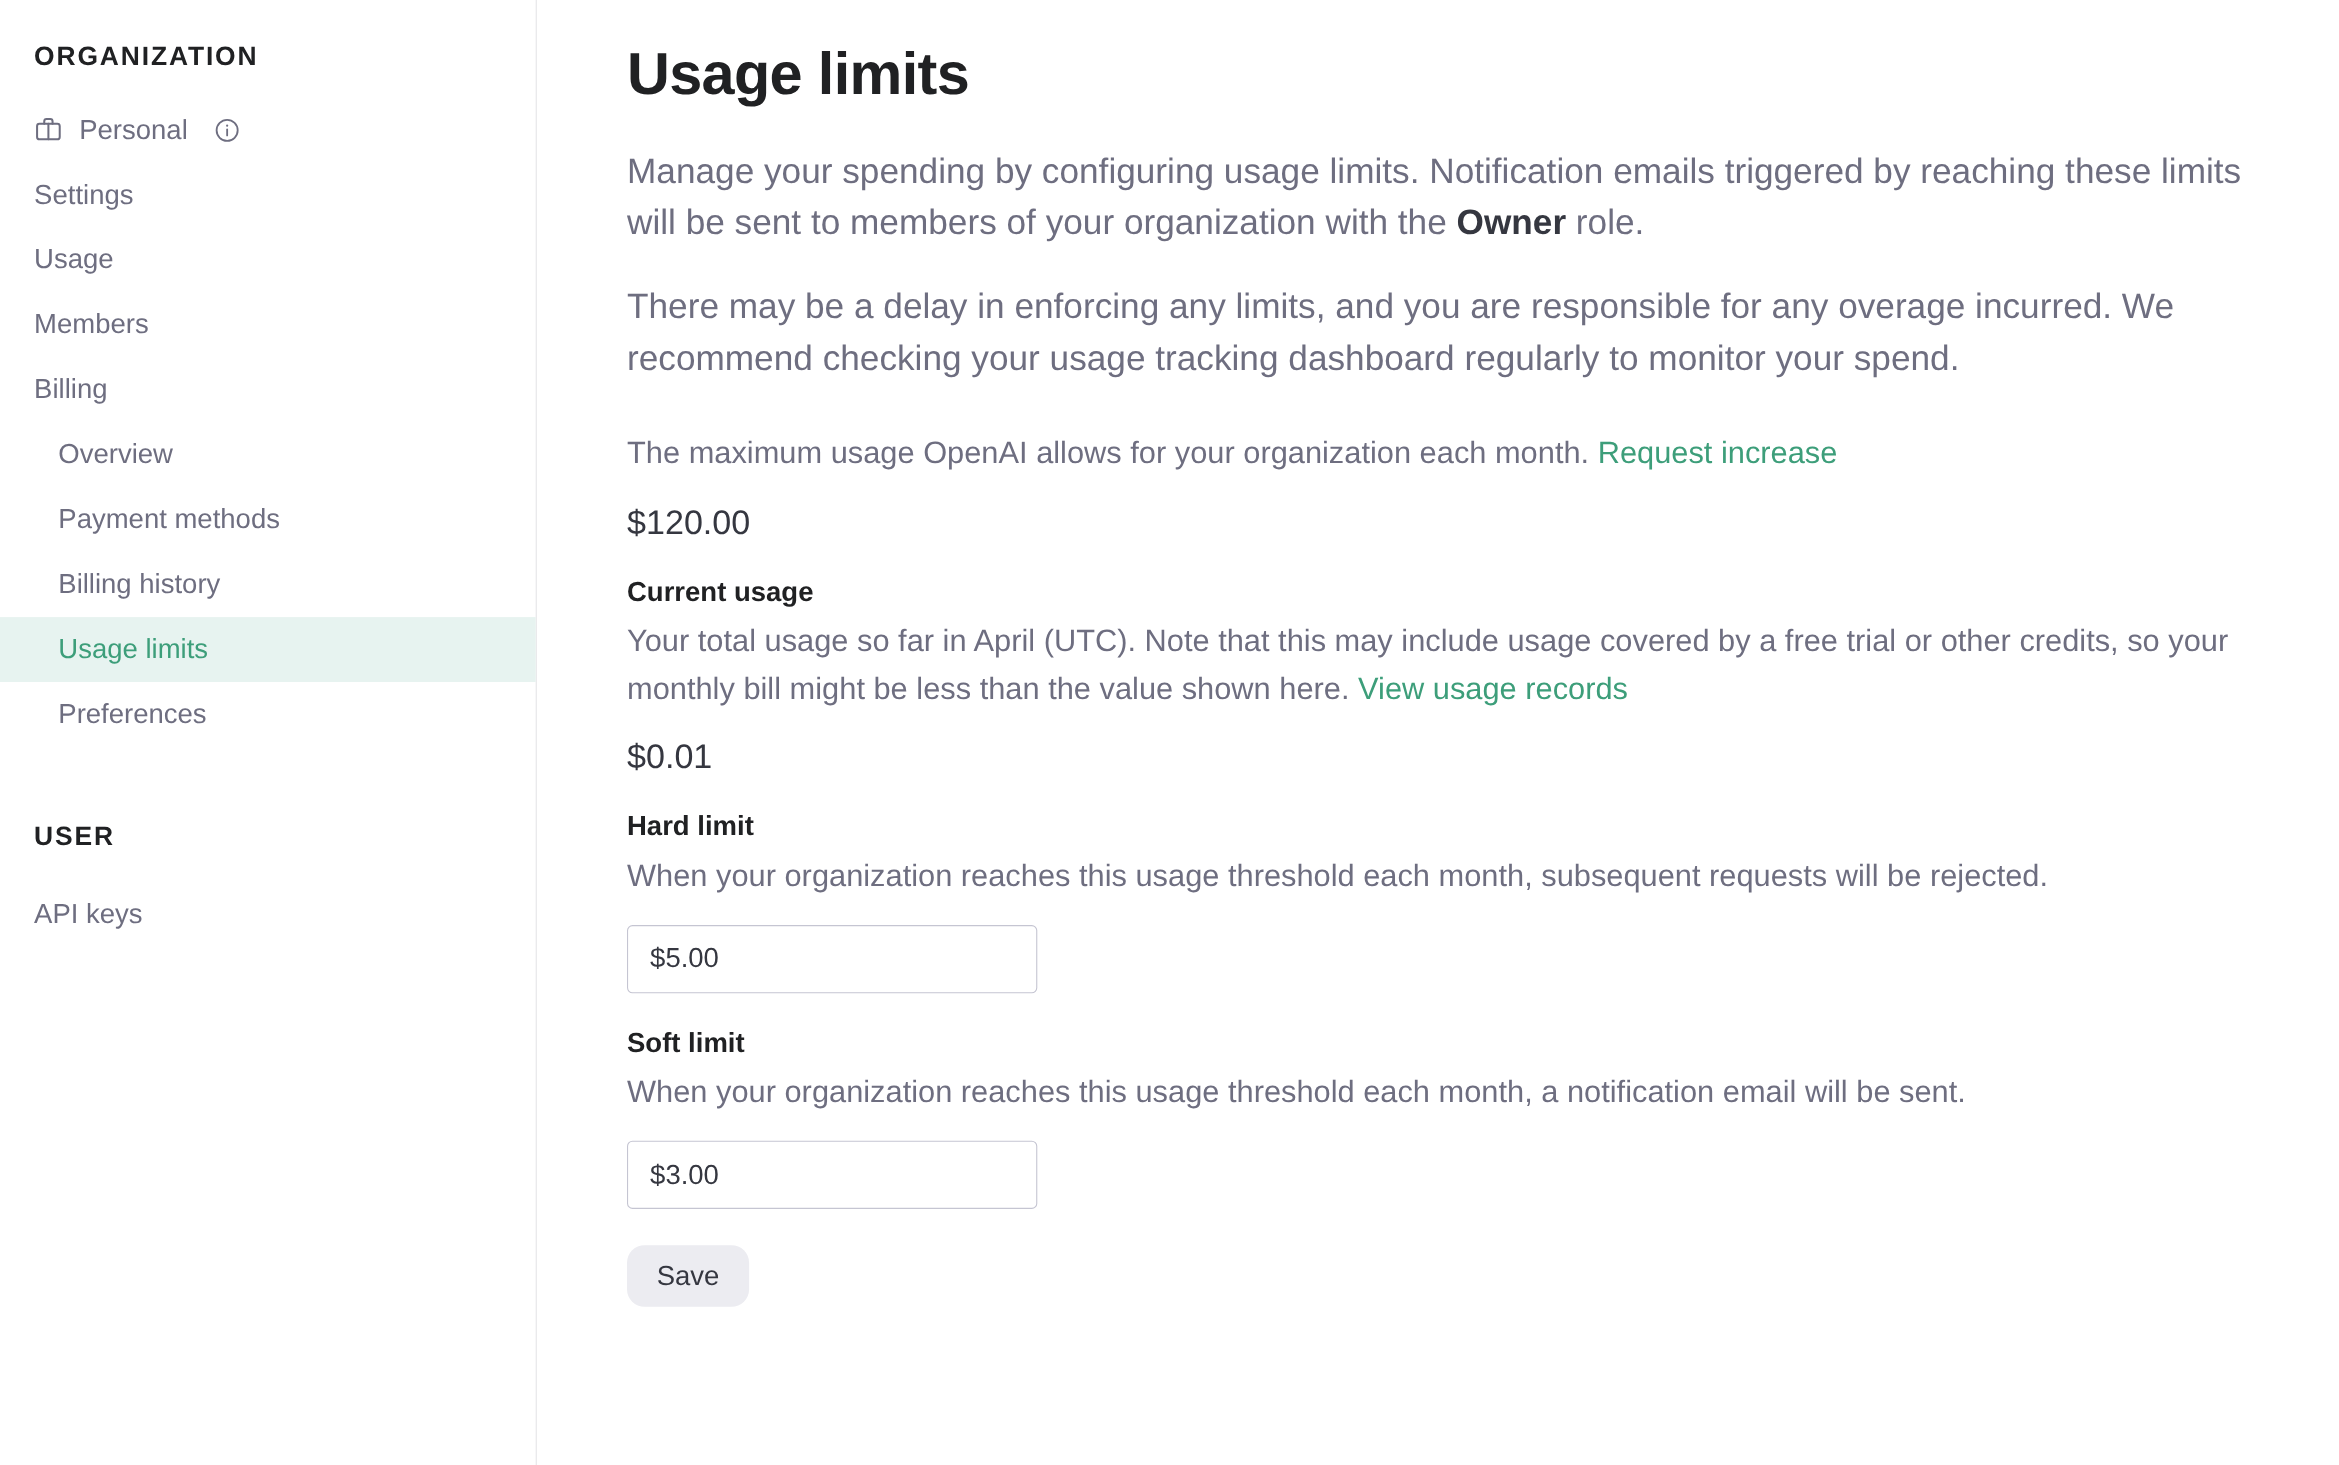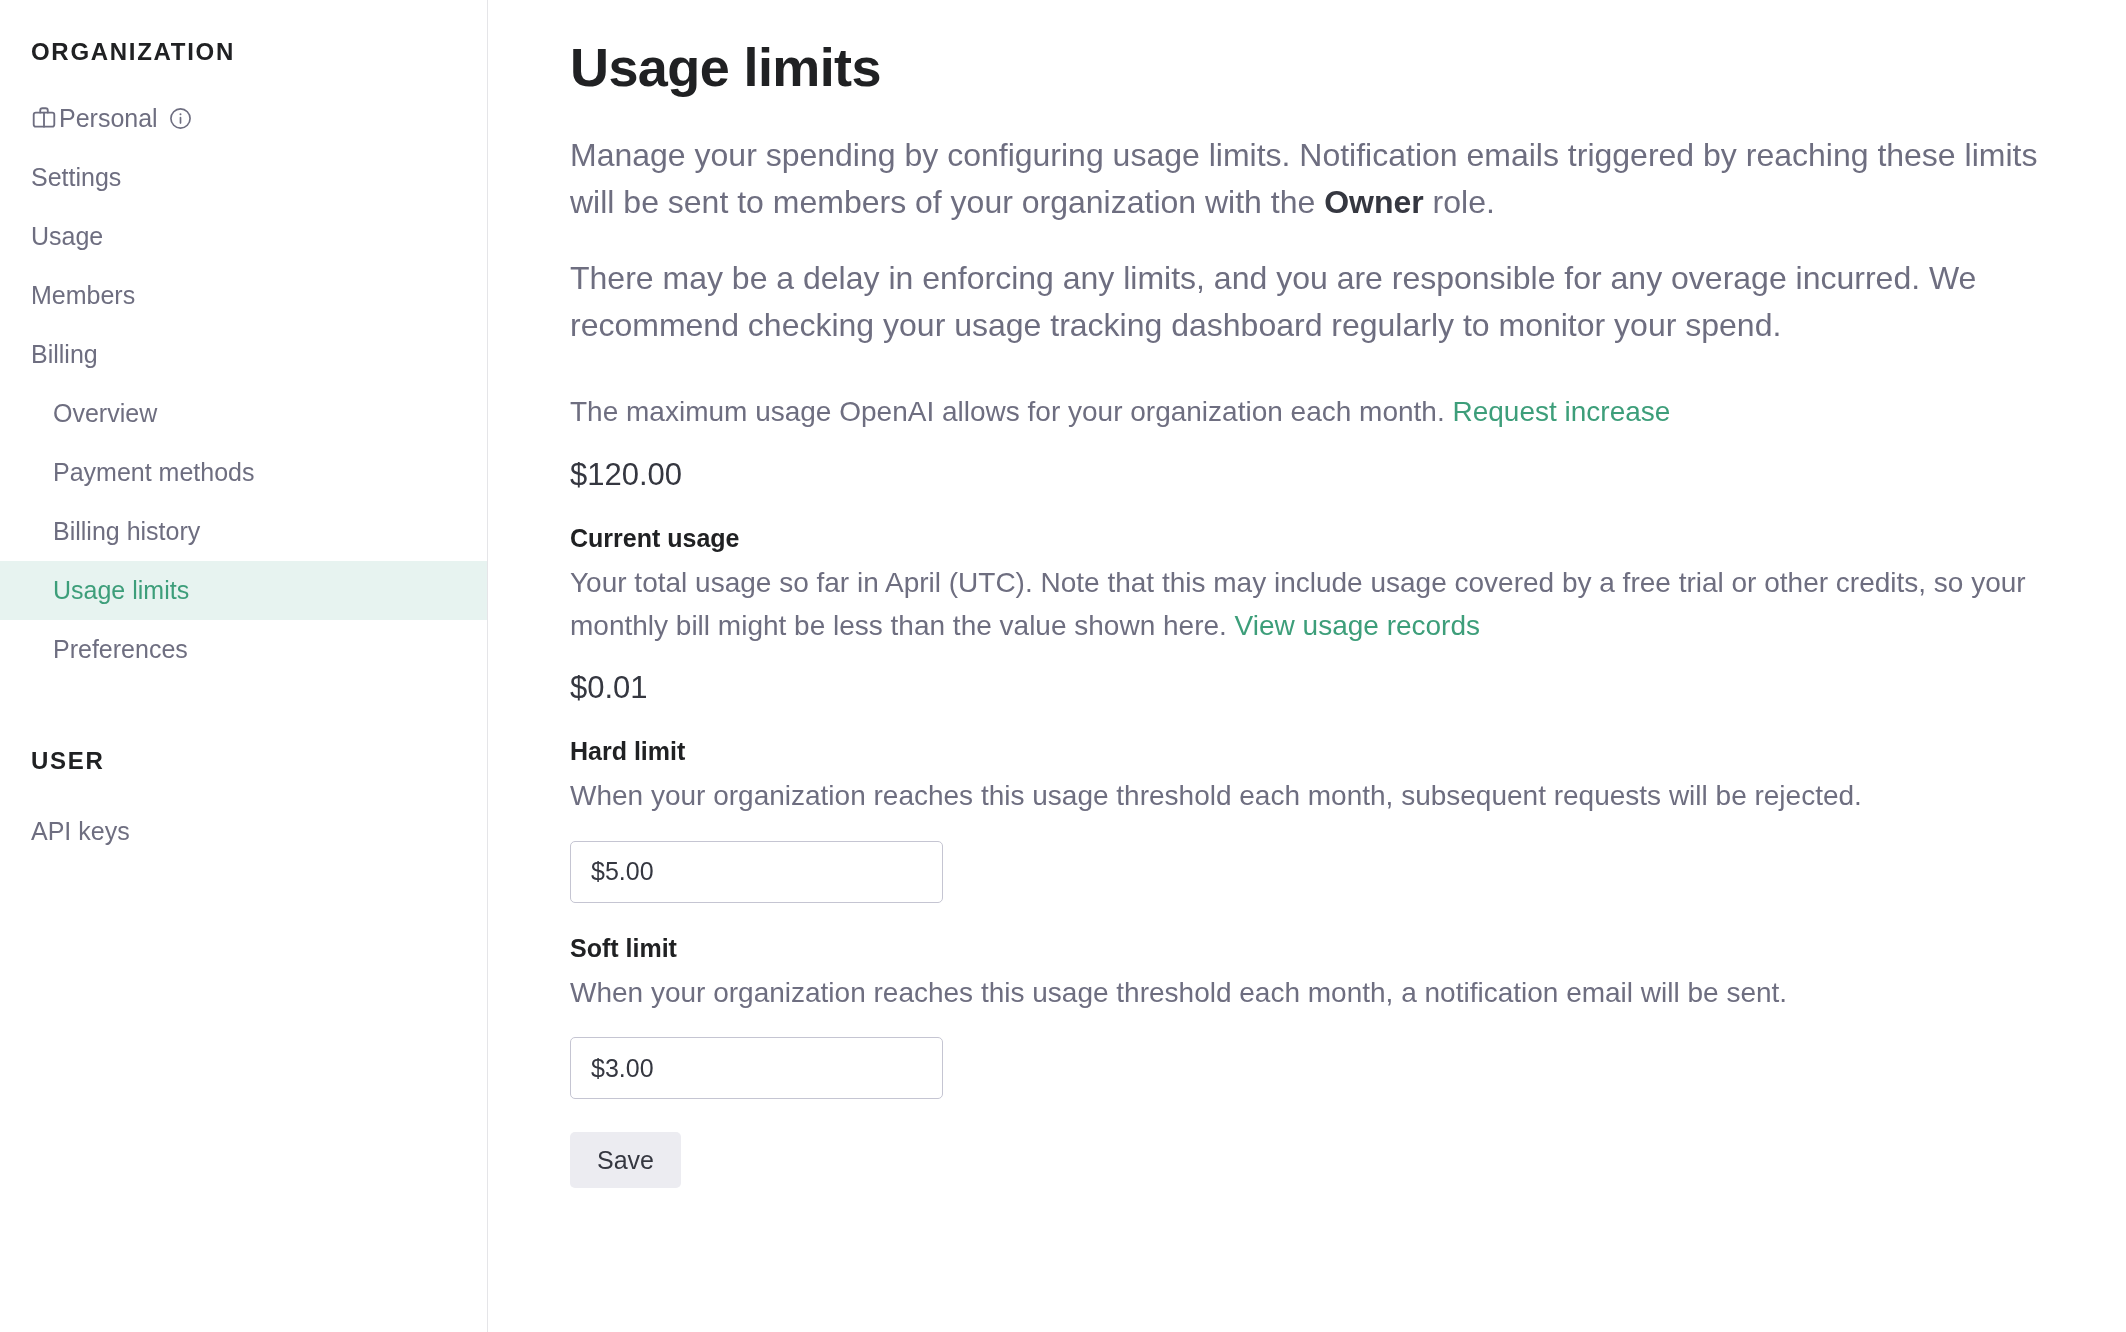--- a/index.html
+++ b/index.html
@@ -45,20 +45,21 @@
     margin-bottom: 22px;
   }
   .sidebar-section-title.user-title {
     margin-top: 68px;
     margin-bottom: 26px;
   }
 
   .nav-item {
     display: flex;
     align-items: center;
+    gap: 13px;
     height: 59px;
     padding-left: 31px;
     font-size: 25px;
     color: #6e6e80;
     cursor: pointer;
     line-height: 1;
     white-space: nowrap;
   }
   .nav-item.sub {
     padding-left: 53px;
@@ -157,21 +158,21 @@
     display: inline-flex;
     align-items: center;
     justify-content: center;
     height: 56px;
     padding: 0 27px;
     font-family: "Liberation Sans", sans-serif;
     font-size: 25px;
     color: #353740;
     background: #ececf1;
     border: none;
-    border-radius: 5px;
+    border-radius: 16px;
     cursor: pointer;
     line-height: 1;
   }
 </style>
 </head>
 <body>
 
 <div class="app">
 
   <nav class="sidebar">

